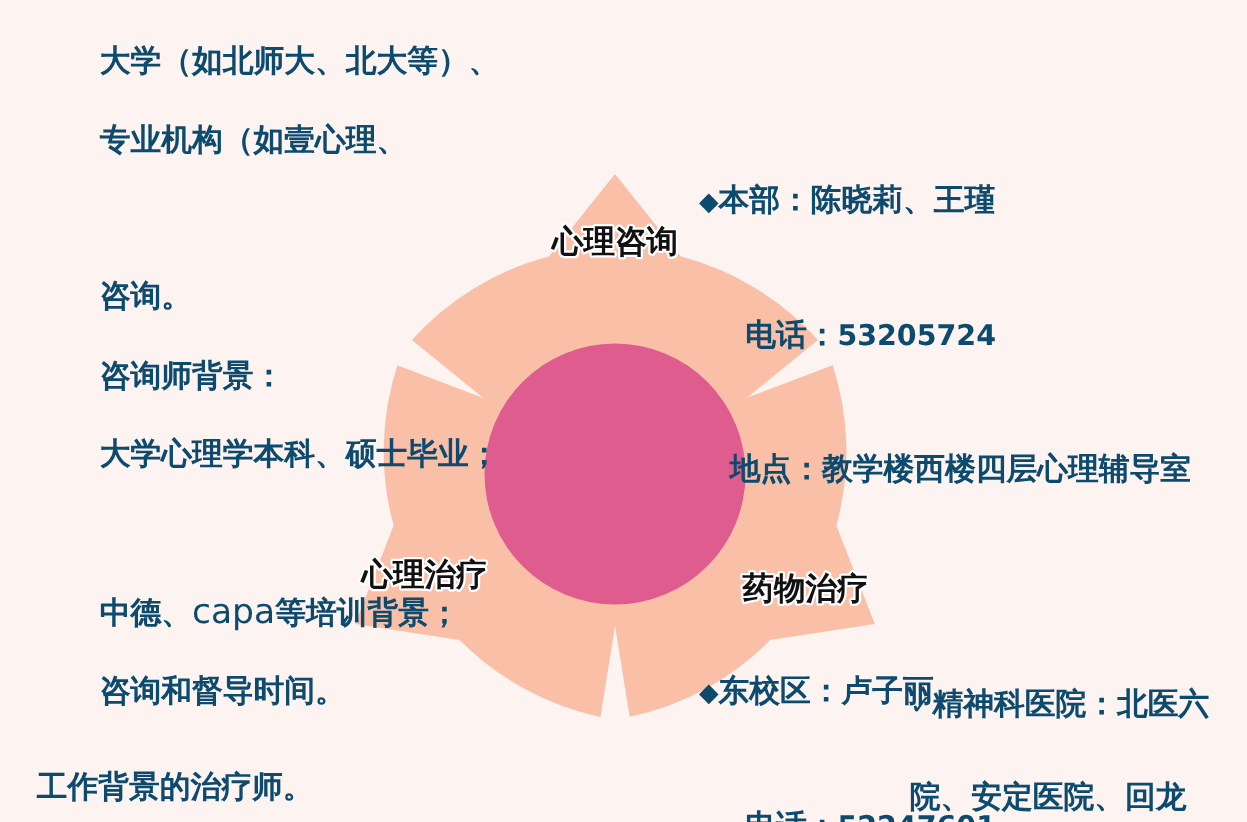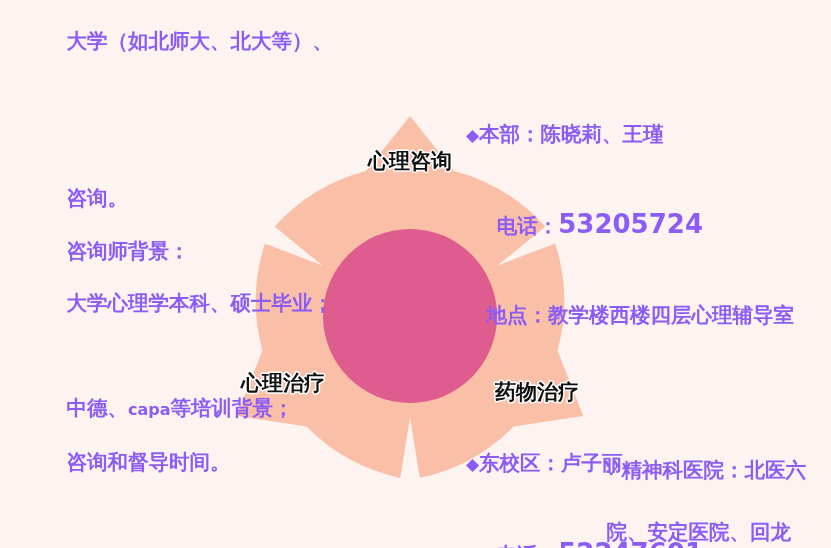--- a/index.html
+++ b/index.html
@@ -42,51 +42,51 @@
     stroke-width: 3px;
     paint-order: stroke fill;
     stroke-linejoin: round;
     text-anchor: middle;
     dominant-baseline: central;
   }
 
   
   .txt {
     position: absolute;
-    color: #8b5cf6;
+    color: #0c4a6e;
     font-family: "Liberation Serif", "DejaVu Serif", serif;
     font-weight: bold;
     white-space: pre-wrap;
   }
 
   #block-consult-source {
     left: 46px;
     top: 2px;
     width: 360px;
     font-size: 20.5px;
     line-height: 26.2px;
     letter-spacing: 0px;
   }
   #block-consult-source .latin {
     font-family: "DejaVu Sans", "Liberation Sans", sans-serif;
-    font-weight: bold;
-    font-size: 16px;
+    font-weight: normal;
+    font-size: 23px;
   }
 
   #block-contacts {
     left: 466px;
     top: 2px;
     width: 372px;
     font-size: 20.5px;
     line-height: 29.6px;
   }
   #block-contacts .num {
     font-family: "DejaVu Sans", "Liberation Sans", sans-serif;
     font-weight: bold;
-    font-size: 26px;
+    font-size: 19px;
   }
   #block-contacts .ln { display: block; white-space: pre; }
   #block-contacts .bullet {
     font-family: "DejaVu Sans", "Liberation Sans", sans-serif;
     font-size: 17px;
   }
 
   #block-therapy-note {
     left: 4px;
     top: 424px;
@@ -136,21 +136,21 @@
       <circle cx="240" cy="246" r="87" fill="#df5c8e"></circle>
 
       <text class="wedge-label" x="240" y="91">心理咨询</text>
       <text class="wedge-label" x="113" y="313">心理治疗</text>
       <text class="wedge-label" x="367" y="322">药物治疗</text>
     </svg>
   </div>
 
   <div class="txt" id="block-consult-source">
     <span>大学（如北师大、北大等）、</span><br>
-    <br>
+    <span>专业机构（如壹心理、</span><br>
     <br>
     <span>咨询。</span><br>
     <span>咨询师背景：</span><br>
     <span>大学心理学本科、硕士毕业；</span><br>
     <br>
     <span>中德、</span><span class="latin">capa</span><span>等培训背景；</span><br>
     <span>咨询和督导时间。</span>
   </div>
 
   <div class="txt" id="block-contacts">
@@ -166,20 +166,21 @@
     
 
     
     
     
     
   </div>
 
   <div class="txt" id="block-therapy-note">
     <br>
+    <span>工作背景的治疗师。</span>
   </div>
 
   <div class="txt" id="block-medication-note">
     <span class="tick">✓</span><span>精神科医院：北医六</span><br>
     <span>院、安定医院、回龙</span><br>
     <br>
     
   </div>
 
 </div>

